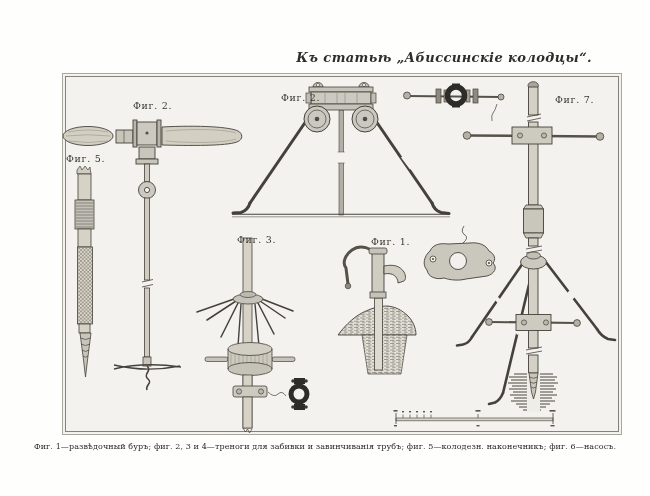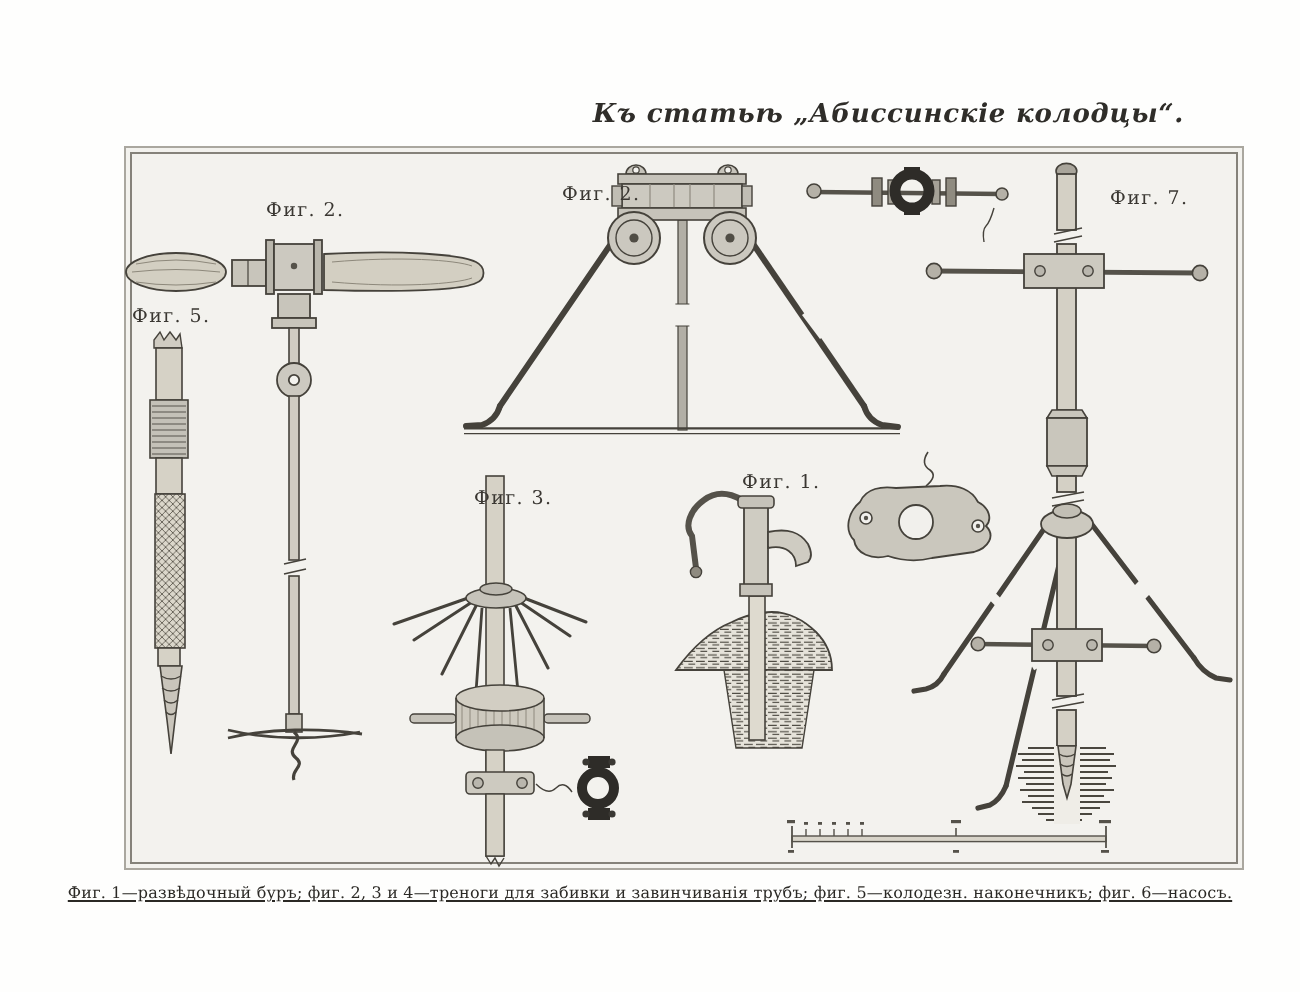--- a/index.html
+++ b/index.html
@@ -18,21 +18,21 @@
     background:#f3f2ee;border:1px solid #aaa79f;
   }
   .plate-inner{position:absolute;inset:2px;border:1px solid #85827a;}
   svg.engraving{position:absolute;left:0;top:0;pointer-events:none;}
   .figlabel{
     position:absolute;font-size:9.5px;color:#3a3732;letter-spacing:.7px;
     white-space:nowrap;
   }
   .caption{
     position:absolute;top:442px;left:0;width:650px;text-align:center;
-    font-size:8px;color:#2b2925;white-space:nowrap;letter-spacing:.1px;text-decoration:underline;
+    font-size:8px;color:#2b2925;white-space:nowrap;letter-spacing:.1px;
   }
 </style>
 </head>
 <body>
 
 <div class="page">
 
   <div class="header-note">Къ статьѣ „Абиссинскіе колодцы“.</div>
 
   <div class="plate">
@@ -261,19 +261,19 @@
           <rect x="549.5" y="410" width="6" height="1.6"></rect>
         <rect x="394" y="425" width="3" height="1.4"></rect>
           <rect x="476.5" y="425" width="3" height="1.4"></rect>
         <rect x="550.5" y="425" width="4" height="1.4"></rect>
       </g>
     </g>
   </svg>
 
   <span class="figlabel" style="left:133px;top:100px">Фиг. 2.</span>
   <span class="figlabel" style="left:281px;top:92px">Фиг. 2.</span>
-  <span class="figlabel" style="left:237px;top:244px">Фиг. 3.</span>
+  <span class="figlabel" style="left:237px;top:234px">Фиг. 3.</span>
   <span class="figlabel" style="left:555px;top:94px">Фиг. 7.</span>
   <span class="figlabel" style="left:66px;top:153px">Фиг. 5.</span>
   <span class="figlabel" style="left:371px;top:236px">Фиг. 1.</span>
 
   <div class="caption">Фиг. 1—развѣдочный буръ; фиг. 2, 3 и 4—треноги для забивки и завинчиванія трубъ; фиг. 5—колодезн. наконечникъ; фиг. 6—насосъ.</div>
 </div>
 
 </body></html>

